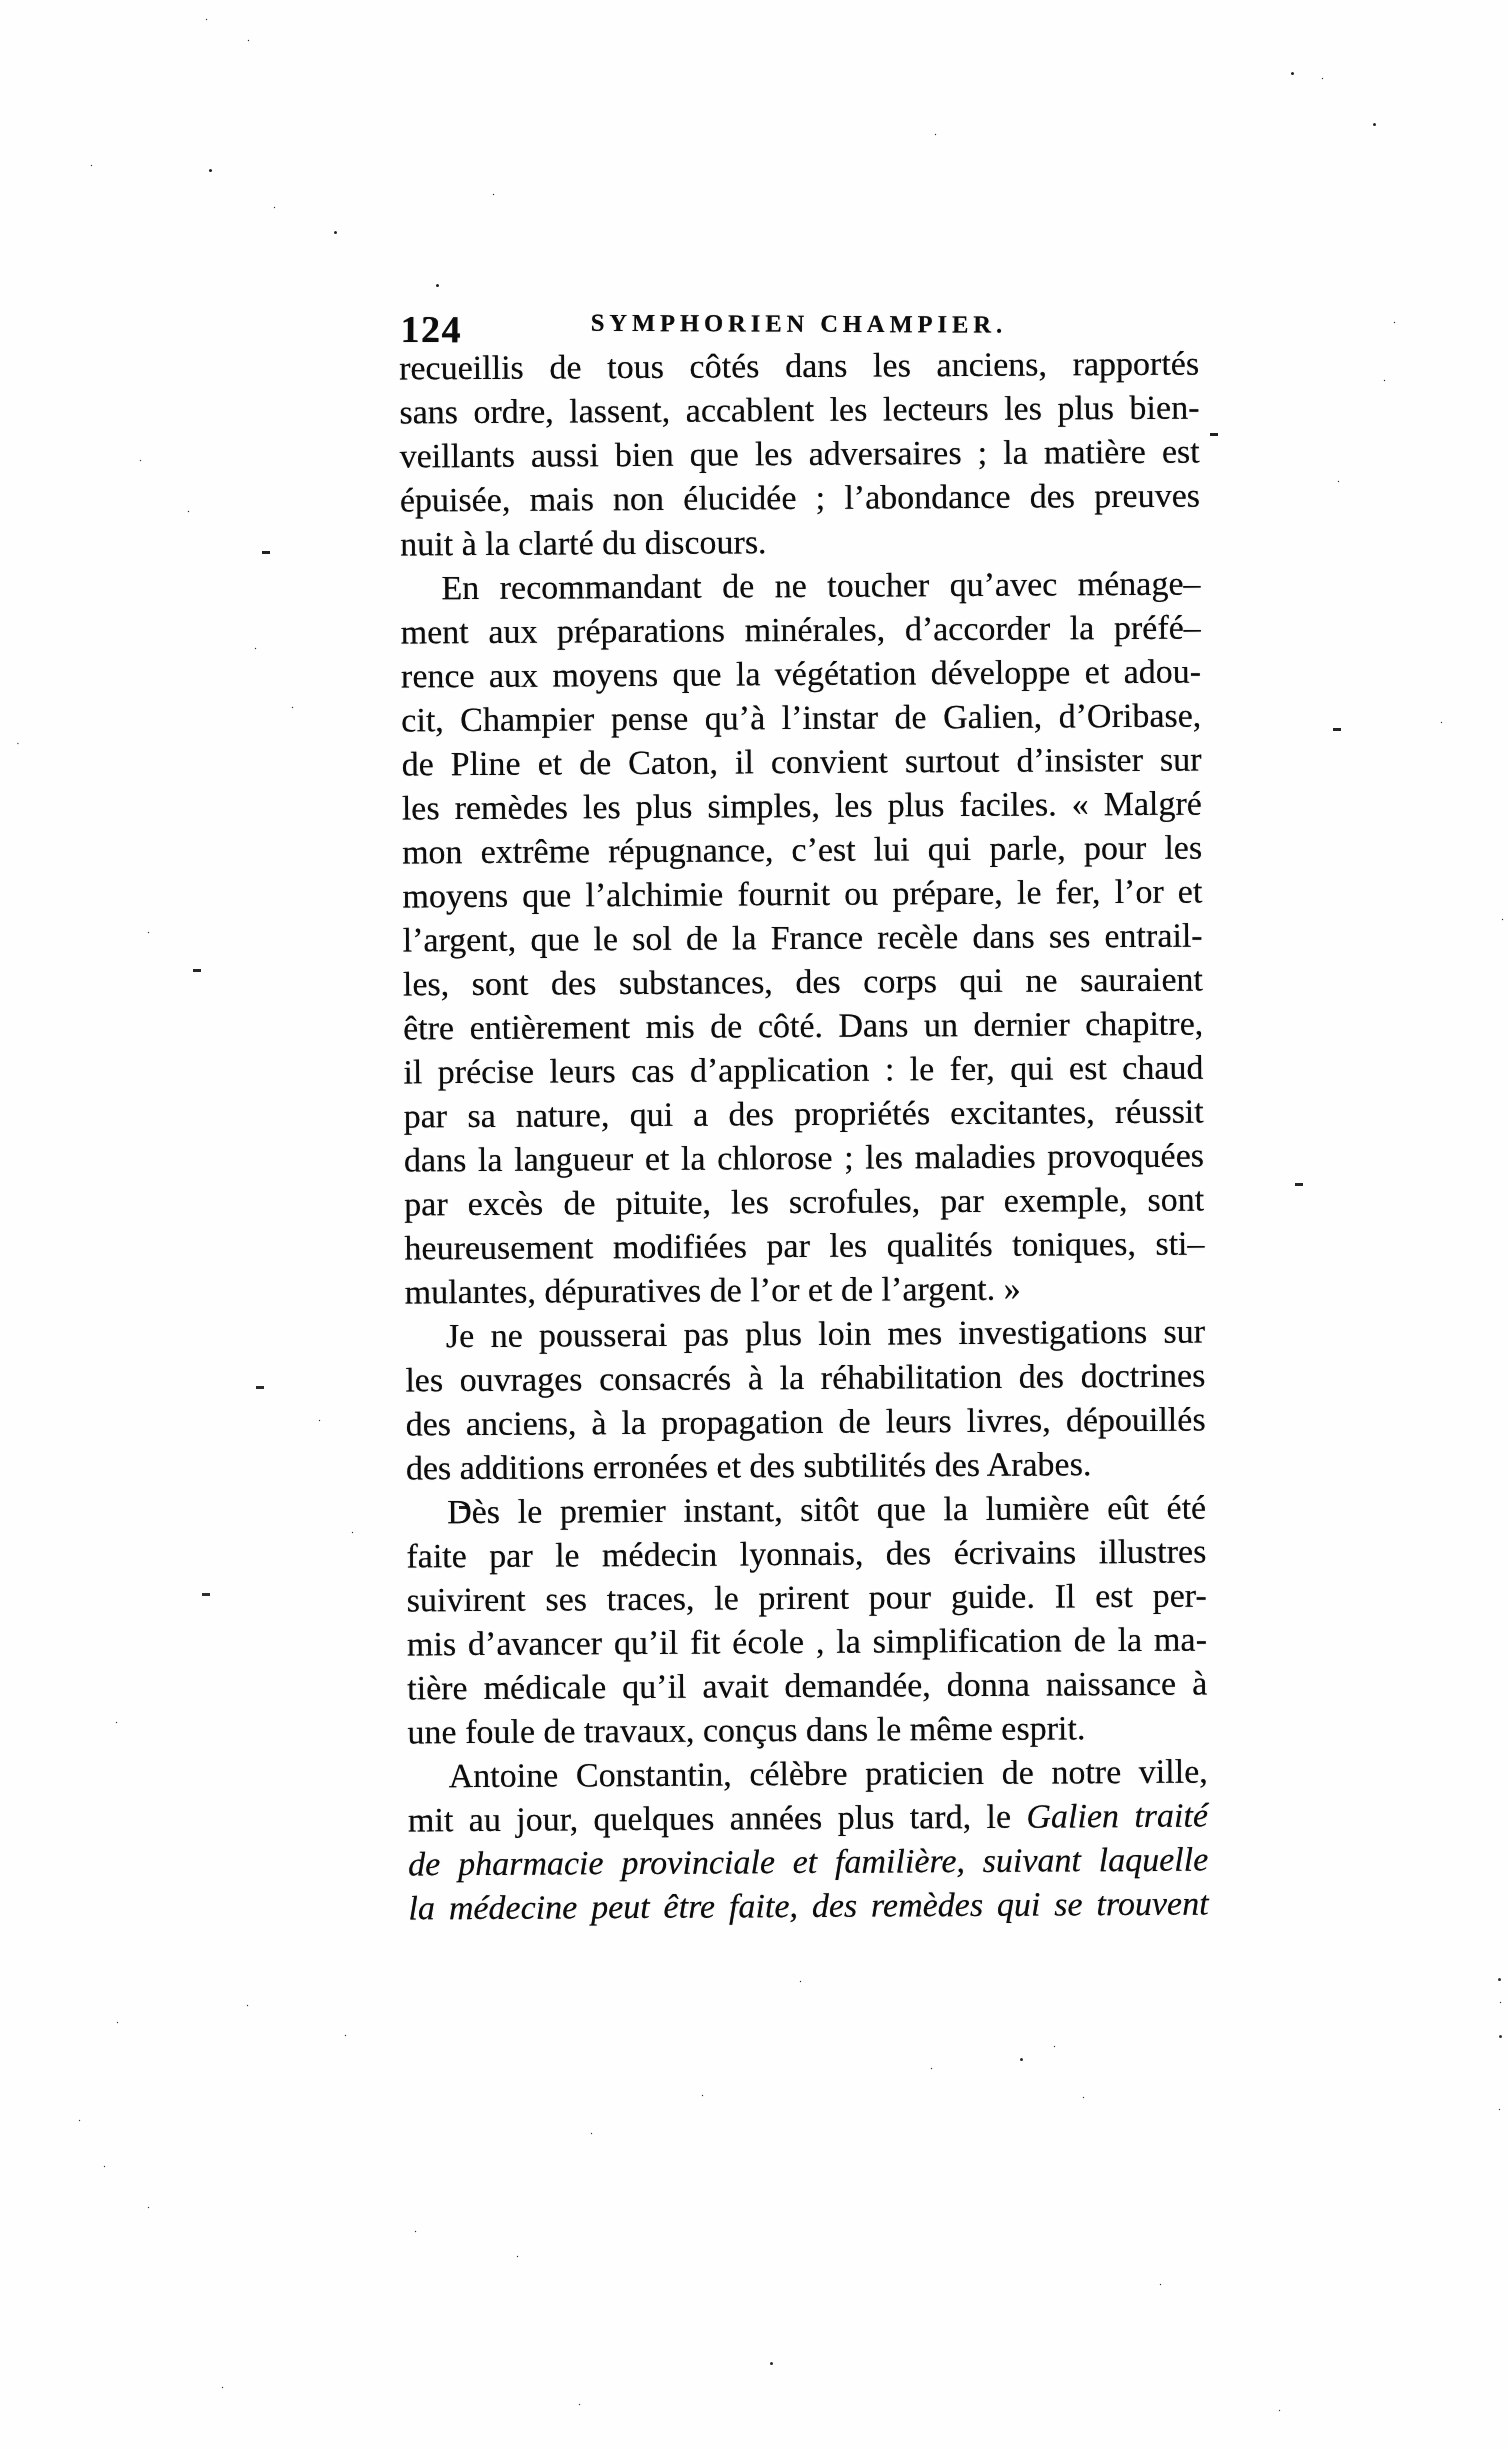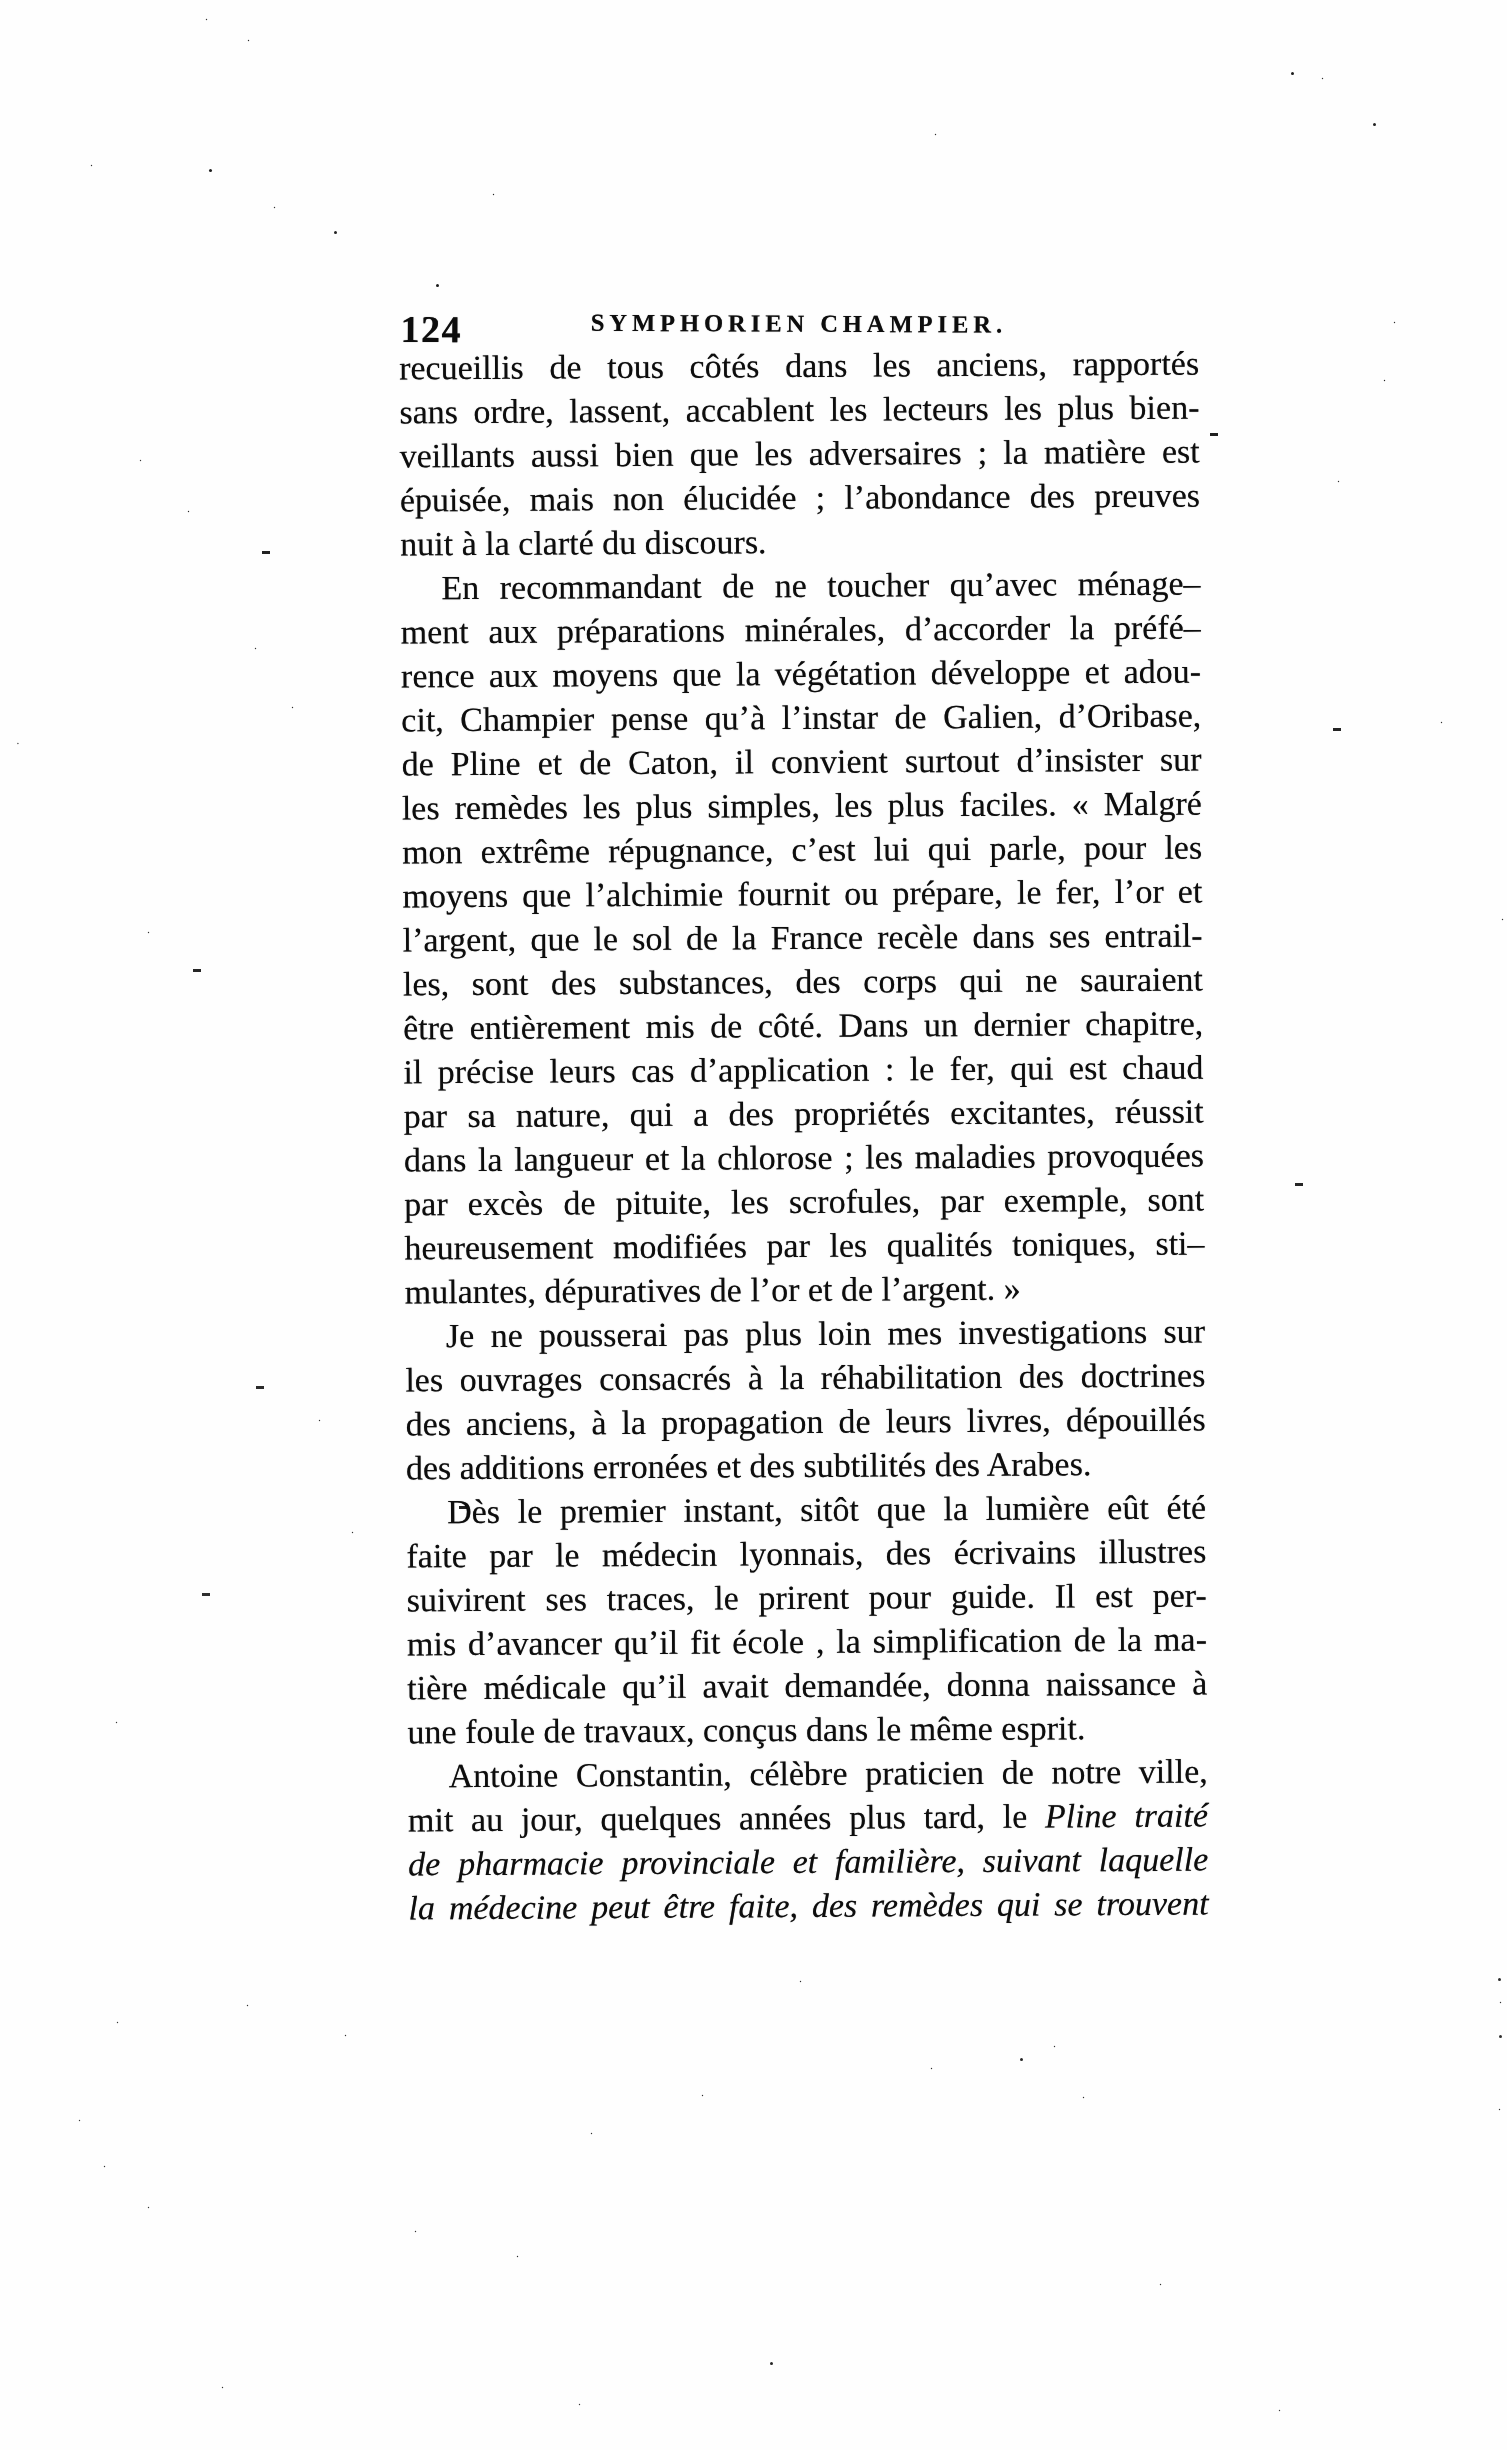--- a/index.html
+++ b/index.html
@@ -138,20 +138,20 @@
     <div class="line j">des anciens, à la propagation de leurs livres, dépouillés</div>
     <div class="line end">des additions erronées et des subtilités des Arabes.</div>
     <div class="line j ind">Dès le premier instant, sitôt que la lumière eût été</div>
     <div class="line j">faite par le médecin lyonnais, des écrivains illustres</div>
     <div class="line j">suivirent ses traces, le prirent pour guide. Il est per-</div>
     <div class="line j">mis d’avancer qu’il fit école , la simplification de la ma-</div>
     <div class="line j">tière médicale qu’il avait demandée, donna naissance à</div>
     <div class="line end">une foule de travaux, conçus dans le même esprit.</div>
     <div class="line j ind">Antoine Constantin, célèbre praticien de notre ville,</div>
     <div class="line j">
-      <span>mit au jour, quelques années plus tard, le </span><span class="it">Pline traité</span>
+      <span>mit au jour, quelques années plus tard, le </span><span class="it">Galien traité</span>
     </div>
     <div class="line j it">de pharmacie provinciale et familière, suivant laquelle</div>
     <div class="line j it">la médecine peut être faite, des remèdes qui se trouvent</div>
   </div>
 
 </div>
 
 
 </body></html>

